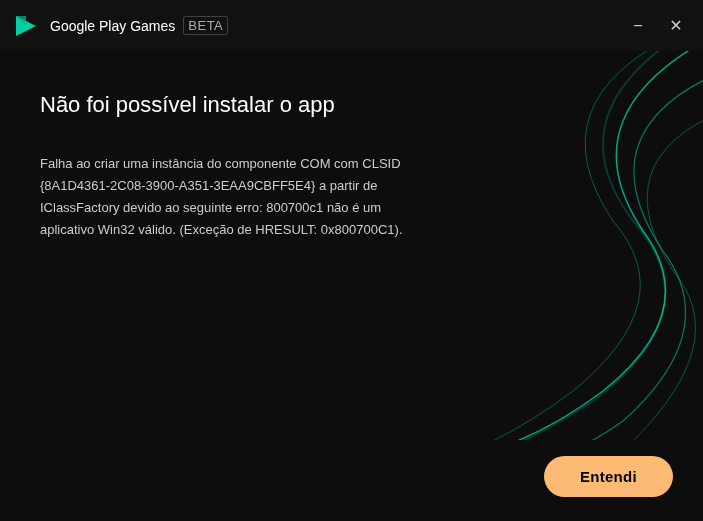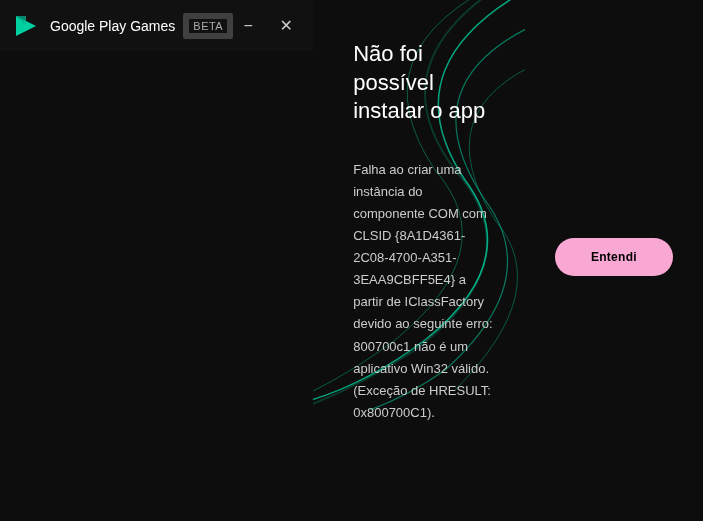--- a/index.html
+++ b/index.html
@@ -15,20 +15,21 @@
       font-family: 'Segoe UI', Arial, sans-serif;
       overflow: hidden;
     }
 
     .window {
       width: 703px;
       height: 521px;
       background: #0d0d0d;
       position: relative;
       display: flex;
+      flex-direction: column;
     }
 
     .title-bar {
       display: flex;
       align-items: center;
       padding: 0 12px;
       height: 51px;
       background: #111111;
       flex-shrink: 0;
       position: relative;
@@ -46,23 +47,23 @@
       color: #ffffff;
       font-size: 14px;
       font-weight: 400;
       display: flex;
       align-items: center;
       gap: 8px;
     }
 
     .beta-badge {
       background: transparent;
-      border: 6px solid #404040;
+      border: 1px solid #404040;
       color: #aaa;
-      font-size: 11px;
+      font-size: 13px;
       padding: 1px 4px;
       border-radius: 2px;
       letter-spacing: 0.5px;
     }
 
     .title-bar-controls {
       margin-left: auto;
       display: flex;
       gap: 8px;
     }
@@ -131,26 +132,26 @@
       display: flex;
       justify-content: flex-end;
       align-items: center;
       padding: 16px 30px 24px 30px;
       position: relative;
       z-index: 10;
       flex-shrink: 0;
     }
 
     .confirm-btn {
-      background: #f9a8d4;
+      background: #fdba74;
       color: #000000;
       border: none;
       border-radius: 50px;
       padding: 12px 36px;
-      font-size: 12px;
+      font-size: 15px;
       font-weight: 600;
       cursor: pointer;
       letter-spacing: 0.3px;
     }
   </style>
 </head>
 <body>
 
 <div class="window">
 
@@ -167,21 +168,21 @@
     <div class="title-bar-controls">
       <button class="title-bar-btn">−</button>
       <button class="title-bar-btn">✕</button>
     </div>
   </div>
 
   <div class="content-area">
 
     <div class="main-content">
       <h1 class="error-title">Não foi possível instalar o app</h1>
-      <p class="error-message">Falha ao criar uma instância do componente COM com CLSID {8A1D4361-2C08-4700-A351-3EAA9CBFF5E4} a partir de IClassFactory devido ao seguinte erro: 800700c1  não é um aplicativo Win32 válido. (Exceção de HRESULT: 0x800700C1).</p>
+      <p class="error-message">Falha ao criar uma instância do componente COM com CLSID {8A1D4361-2C08-3900-A351-3EAA9CBFF5E4} a partir de IClassFactory devido ao seguinte erro: 800700c1  não é um aplicativo Win32 válido. (Exceção de HRESULT: 0x800700C1).</p>
     </div>
 
     <div class="decorative-area">
       <svg class="decorative-svg" viewBox="0 0 360 430" fill="none" xmlns="http://www.w3.org/2000/svg">
 
         <path d="M 360 0 Q 200 80 280 200 Q 340 280 240 360 Q 160 420 80 430" stroke="#00e5b0" stroke-width="1.5" fill="none" opacity="0.7"></path>
 
         <path d="M 360 40 Q 220 100 300 220 Q 360 300 260 390 Q 190 440 100 450" stroke="#00e5b0" stroke-width="1.2" fill="none" opacity="0.5"></path>
 
         <path d="M 360 80 Q 240 130 310 240 Q 370 310 270 410" stroke="#00e5b0" stroke-width="1" fill="none" opacity="0.35"></path>

